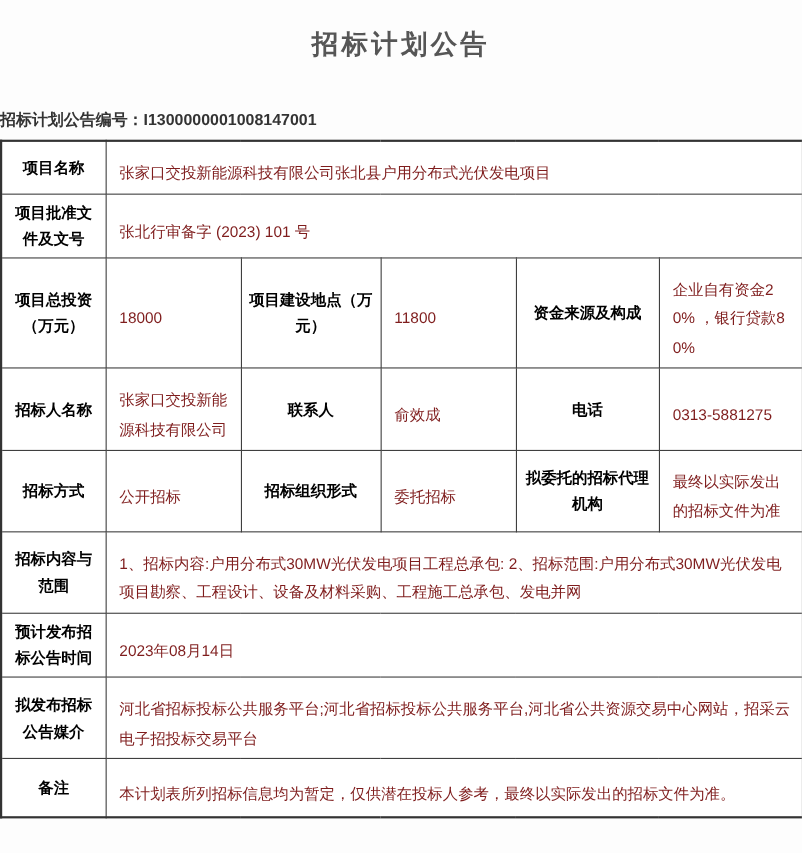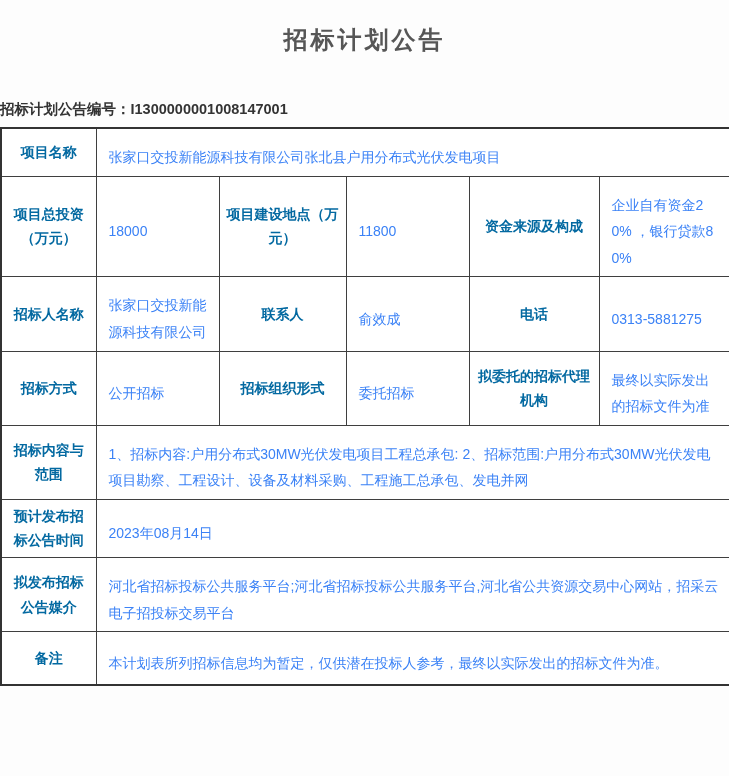--- a/index.html
+++ b/index.html
@@ -39,27 +39,27 @@
   table.tender-table td {
     border: 1px solid #3f3f3f;
     font-size: 14px;
     vertical-align: middle;
     word-break: break-all;
     overflow: hidden;
   }
   table.tender-table { border: 2px solid #333333; }
   td.lbl {
     font-weight: bold;
-    color: #0369a1;
+    color: #000000;
     text-align: center;
     line-height: 1.75;
     padding: 4px 5px;
   }
   td.val {
-    color: #3b82f6;
+    color: #7f1d1d;
     line-height: 1.9;
     padding: 15px 10px 5px 12px;
     text-align: left;
   }
 </style>
 </head>
 <body>
 
 <div class="page">
 
@@ -73,20 +73,24 @@
         <col style="width:123px">
         <col style="width:127px">
       <col style="width:123px">
         <col style="width:130px">
         <col style="width:131px">
     </colgroup>
     <tbody>
       <tr style="height:40px">
         <td class="lbl">项目名称</td>
         <td class="val" colspan="5">张家口交投新能源科技有限公司张北县户用分布式光伏发电项目</td>
+      </tr>
+      <tr style="height:57px">
+        <td class="lbl">项目批准文件及文号</td>
+        <td class="val" colspan="5">张北行审备字 (2023) 101 号</td>
       </tr>
       <tr style="height:82px">
         <td class="lbl">项目总投资（万元）</td>
         <td class="val">18000</td>
         <td class="lbl">项目建设地点（万元）</td>
         <td class="val">11800</td>
         <td class="lbl">资金来源及构成</td>
         <td class="val">企业自有资金20% ，银行贷款80%</td>
       </tr>
       <tr style="height:59px">

